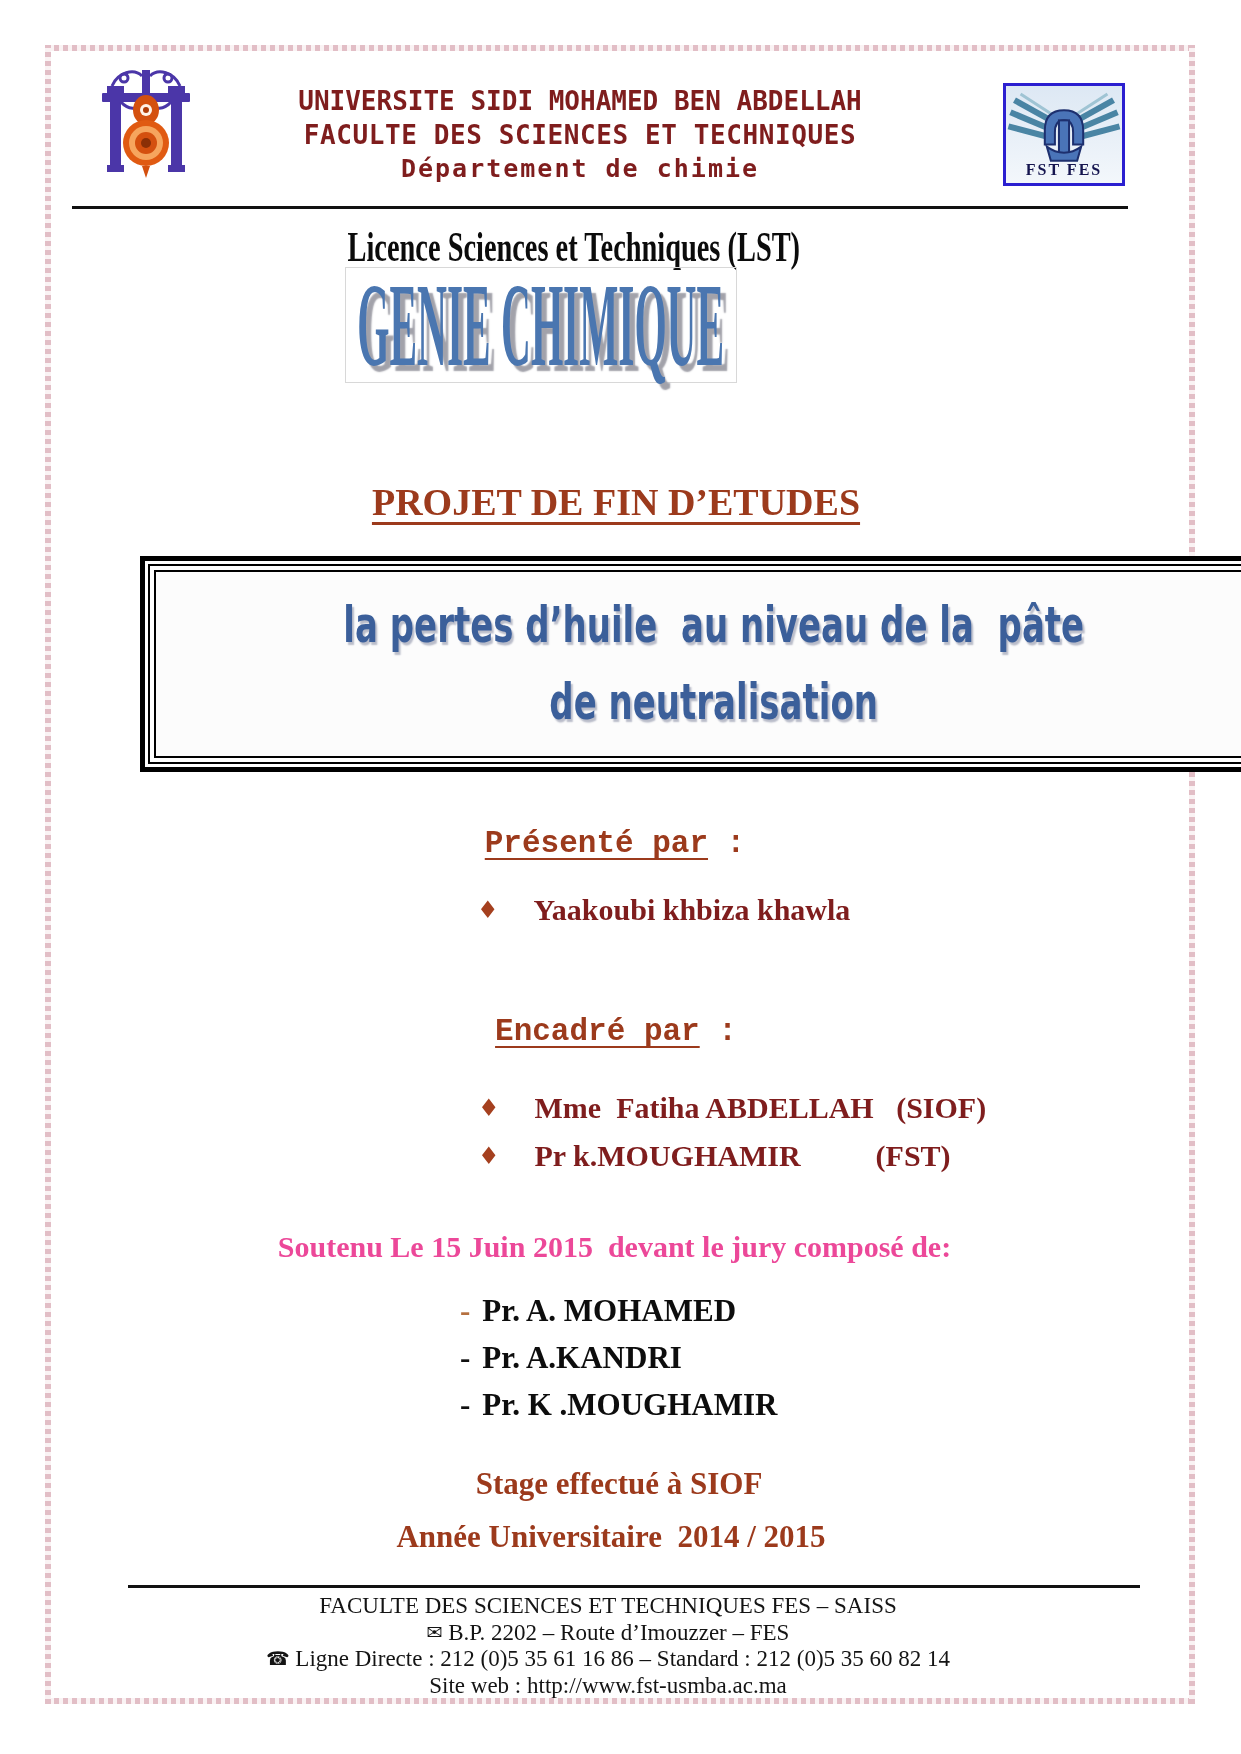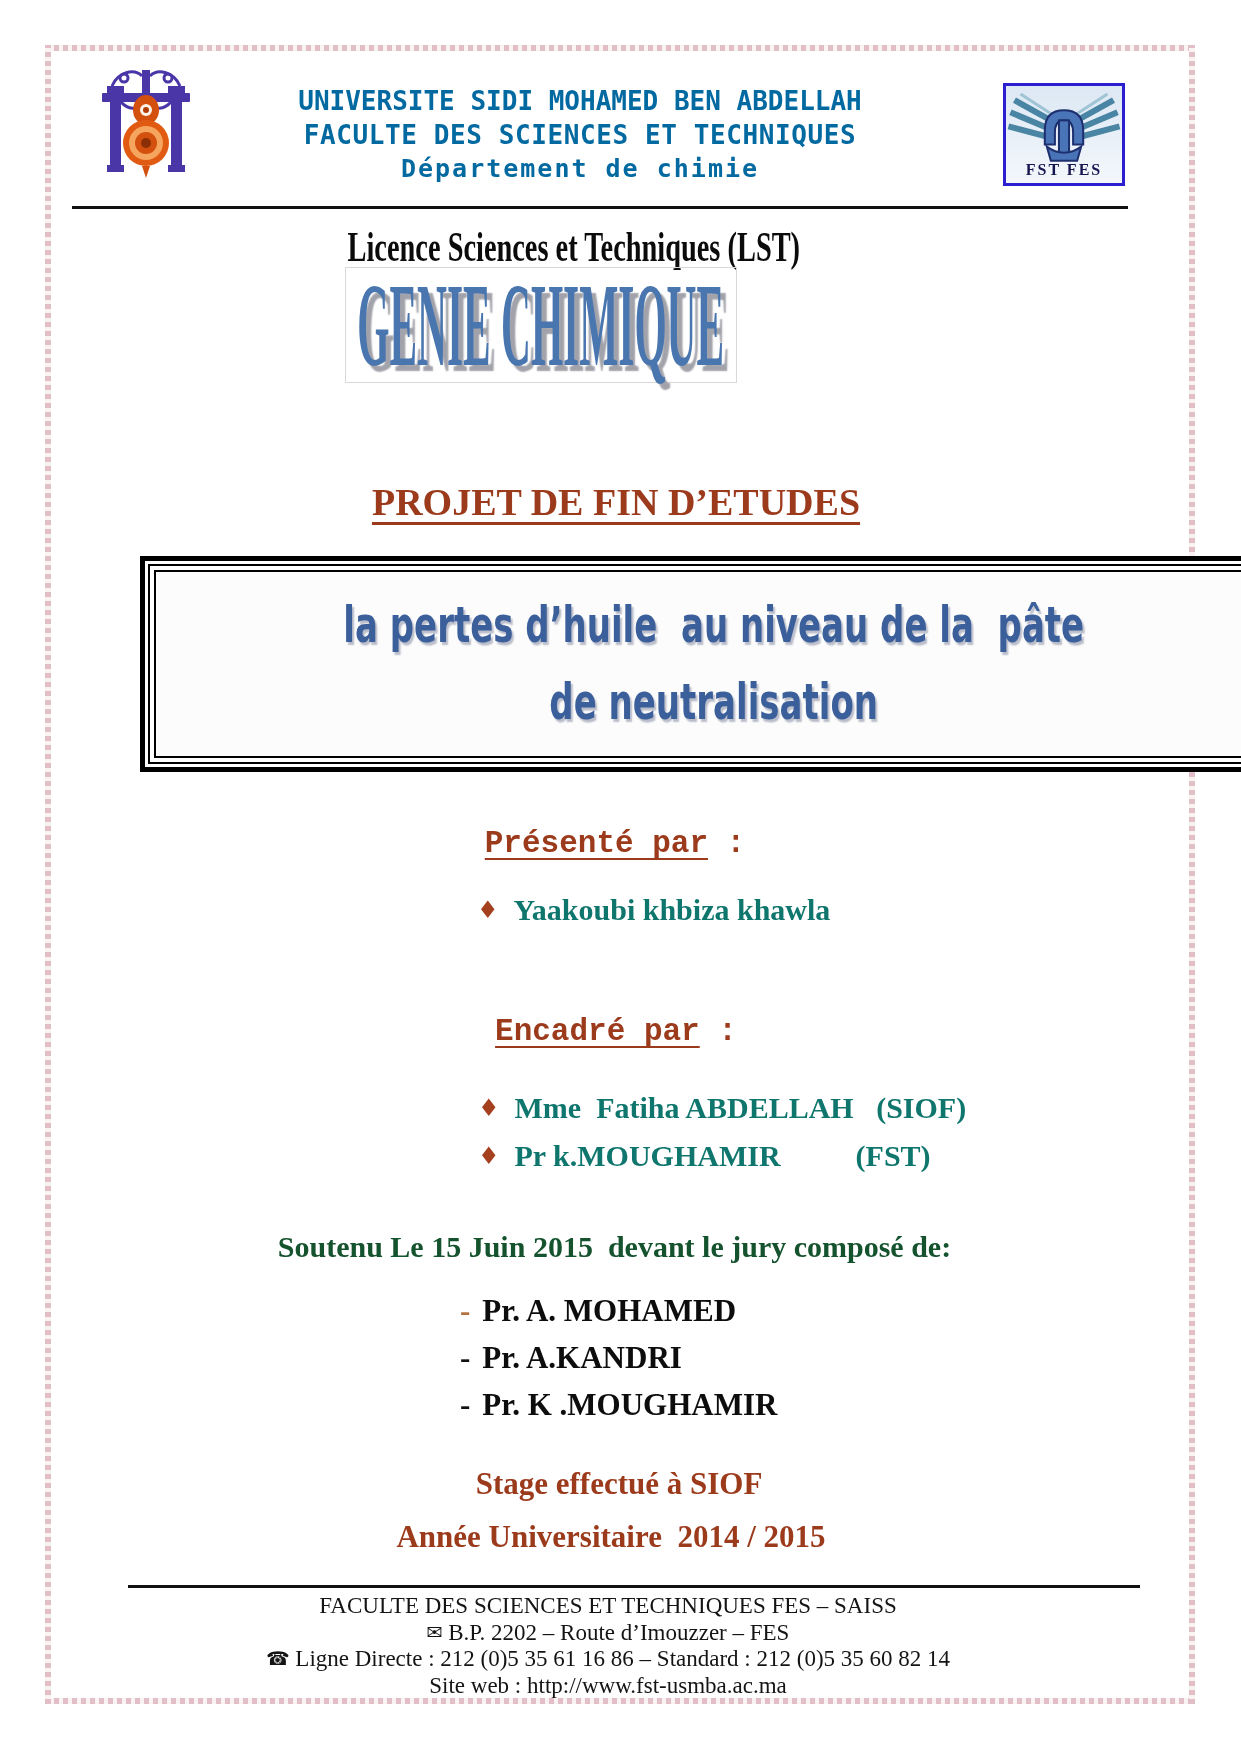--- a/index.html
+++ b/index.html
@@ -11,21 +11,21 @@
        background:repeating-linear-gradient(90deg,#e2bec6 0 5px,#faf3f4 5px 9px);}
   .b-v{width:6px;top:45px;height:1659px;
        background:repeating-linear-gradient(0deg,#e2bec6 0 5px,#faf3f4 5px 9px);}
   .b-top{top:45px;} .b-bottom{top:1698px;}
   .b-left{left:45px;} .b-right{left:1189px;}
 
   
   .emblem{position:absolute;left:98px;top:66px;width:96px;height:118px;}
   .uni-head{position:absolute;left:200px;top:84px;width:760px;text-align:center;
             font-family:"DejaVu Sans Mono", monospace;font-weight:bold;font-size:26px;
-            line-height:34px;color:#0369a1;}
+            line-height:34px;color:#7f1d1d;}
   .uni-head .l2{letter-spacing:0.6px;}
   .uni-head .l3{font-size:25px;letter-spacing:2px;}
   .fst-logo{position:absolute;left:1003px;top:83px;width:122px;height:103px;
             border:3px solid #2b1fd0;background:linear-gradient(#dde8f4,#f3f7fb);
             box-sizing:border-box;}
   .fst-logo svg{position:absolute;left:0;top:0;}
   .fst-label{position:absolute;left:0;right:0;bottom:4px;text-align:center;
              font-weight:bold;font-size:16px;letter-spacing:2px;color:#15154f;}
   .rule1{position:absolute;left:72px;top:206px;width:1056px;height:3px;background:#111;}
 
@@ -53,27 +53,27 @@
              transform:scaleX(0.68);transform-origin:center;
              text-shadow:3px 3px 2px #b9bcc9;}
 
   .sec-head{position:absolute;text-align:center;font-weight:bold;font-size:31px;color:#9c3a1c;font-family:Liberation Mono, monospace;}
   .sec-head .u{text-decoration:underline;text-decoration-thickness:2px;text-underline-offset:6px;}
   .presente{left:0;right:11px;top:826px;}
   .encadre{left:0;right:9px;top:1014px;}
 
   .bullet-row{position:absolute;display:flex;align-items:center;gap:15px;}
   .bullet-row .diamond{color:#a5401f;font-size:24px;font-family:"DejaVu Sans",sans-serif;line-height:1;}
-  .bullet-row .b-name{font-weight:bold;font-size:30px;color:#0f766e;white-space:pre;}
+  .bullet-row .b-name{font-weight:bold;font-size:30px;color:#7f1d1d;white-space:pre;margin-left:20px;}
   .row-name1{left:477px;top:893px;}
   .row-sup1{left:478px;top:1091px;}
   .row-sup2{left:478px;top:1139px;}
 
   .soutenu{position:absolute;left:5px;right:17px;top:1230px;text-align:center;
-           font-weight:bold;font-size:30px;color:#14532d;white-space:pre;}
+           font-weight:bold;font-size:30px;color:#ec4899;white-space:pre;}
 
   .jury{position:absolute;left:460px;top:1293px;}
   .jury-row{display:flex;gap:12px;height:47px;align-items:flex-start;}
   .jury-row .dash{font-weight:bold;font-size:31px;color:#101010;}
   .jury-row.first .dash{color:#b5703f;}
   .jury-row .j-name{font-weight:bold;font-size:31px;color:#0d0d0d;}
 
   .stage{position:absolute;left:0;right:3px;top:1466px;text-align:center;
          font-weight:bold;font-size:31px;color:#9c3a1c;}
   .annee{position:absolute;left:0;right:19px;top:1519px;text-align:center;

